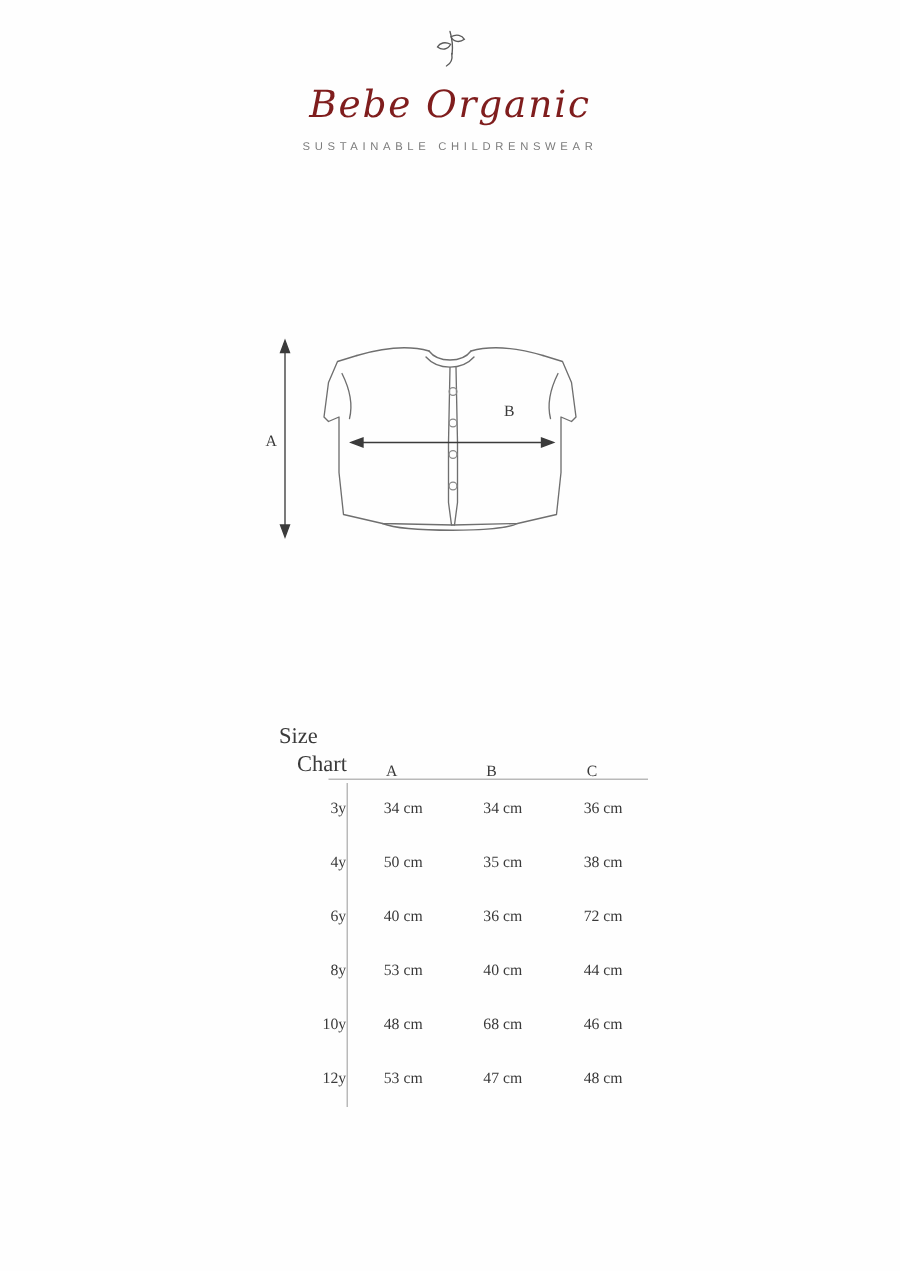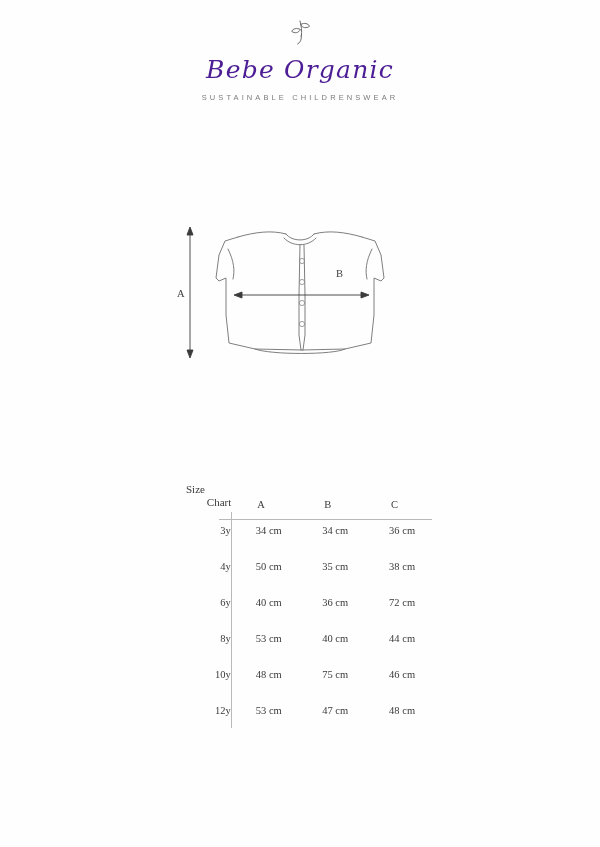--- a/index.html
+++ b/index.html
@@ -34,21 +34,21 @@
   .brand-mark {
     display: block;
     margin: 0 auto 4px auto;
     width: 40px;
     height: 34px;
   }
   .brand-name {
     font-family: "DejaVu Serif", serif;
     font-size: 25px;
     letter-spacing: 1.2px;
-    color: #4c1d95;
+    color: #7f1d1d;
     font-style: italic;
     font-weight: 400;
     line-height: 1.1;
     margin-top: 2px;
   }
   .brand-sub {
     font-family: "Liberation Sans", sans-serif;
     font-size: 7.5px;
     letter-spacing: 3.1px;
     color: #7c7c7c;
@@ -115,21 +115,21 @@
     text-align: left;
     padding-left: 26px;
     padding-bottom: 2px;
     vertical-align: bottom;
     height: 30px;
   }
   thead th.col-label {
     vertical-align: bottom;
     padding-bottom: 2px;
     height: 30px;
-    font-size: 11px;
+    font-size: 15px;
   }
   .hdr-inner { display: block; }
   tbody td.col-a, tbody td.col-b, tbody td.col-c {
     padding-left: 24px;
   }
   .sizechart-title-line2 { display: block; text-align: right; }
 
   
   .hdr-rule {
     position: absolute;
@@ -239,21 +239,21 @@
           </tr>
           <tr>
             <td class="col-label">8y</td>
             <td class="col-a">53 cm</td>
             <td class="col-b">40 cm</td>
             <td class="col-c">44 cm</td>
           </tr>
           <tr>
             <td class="col-label">10y</td>
             <td class="col-a">48 cm</td>
-            <td class="col-b">75 cm</td>
+            <td class="col-b">68 cm</td>
             <td class="col-c">46 cm</td>
           </tr>
           <tr>
             <td class="col-label">12y</td>
             <td class="col-a">53 cm</td>
             <td class="col-b">47 cm</td>
             <td class="col-c">48 cm</td>
           </tr>
         </tbody>
       </table>

